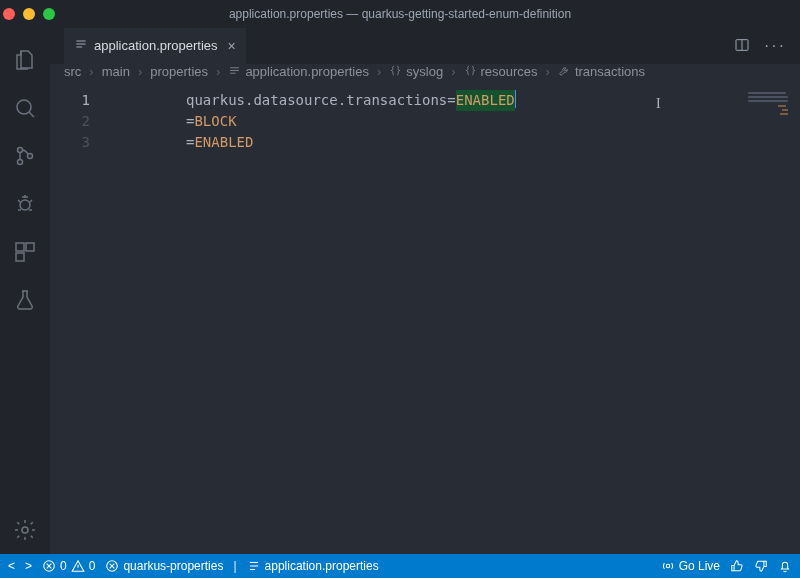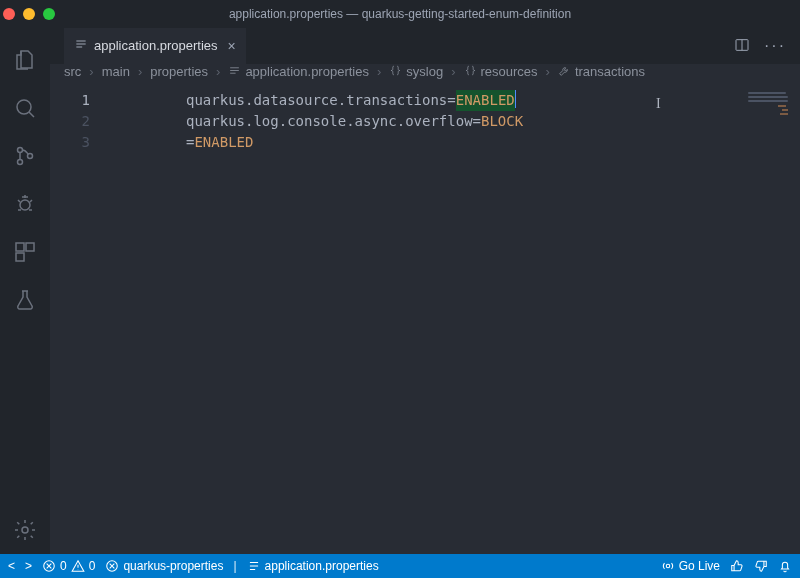--- a/index.html
+++ b/index.html
@@ -263,21 +263,21 @@
     </div>
 
     <div class="code">
       <div class="gutter">
         <div class="g lineno-cur">1</div>
         <div class="g">2</div>
         <div class="g">3</div>
       </div>
       <div class="lines">
         <div class="row"><span class="tok-key">quarkus.datasource.transactions</span><span class="tok-punct">=</span><span class="tok-val sel">ENABLED</span><span class="cursor"></span></div>
-        <div class="row"><span class="tok-key">quarkus.log.console.async.overflow</span><span class="tok-punct">=</span><span class="tok-val">BLOCK</span></div>
+        <div class="row"><span class="tok-punct">=</span><span class="tok-val">BLOCK</span></div>
         <div class="row"><span class="tok-punct">=</span><span class="tok-val">ENABLED</span></div>
         <span class="icursor">I</span>
       </div>
       <div class="minimap">
         <div class="ml" style="width:38px"><span style="width:8px;margin-left:30px"></span></div>
         <div class="ml" style="width:40px"><span style="width:6px;margin-left:34px"></span></div>
         <div class="ml" style="width:40px"><span style="width:8px;margin-left:32px"></span></div>
       </div>
     </div>
   </div>

